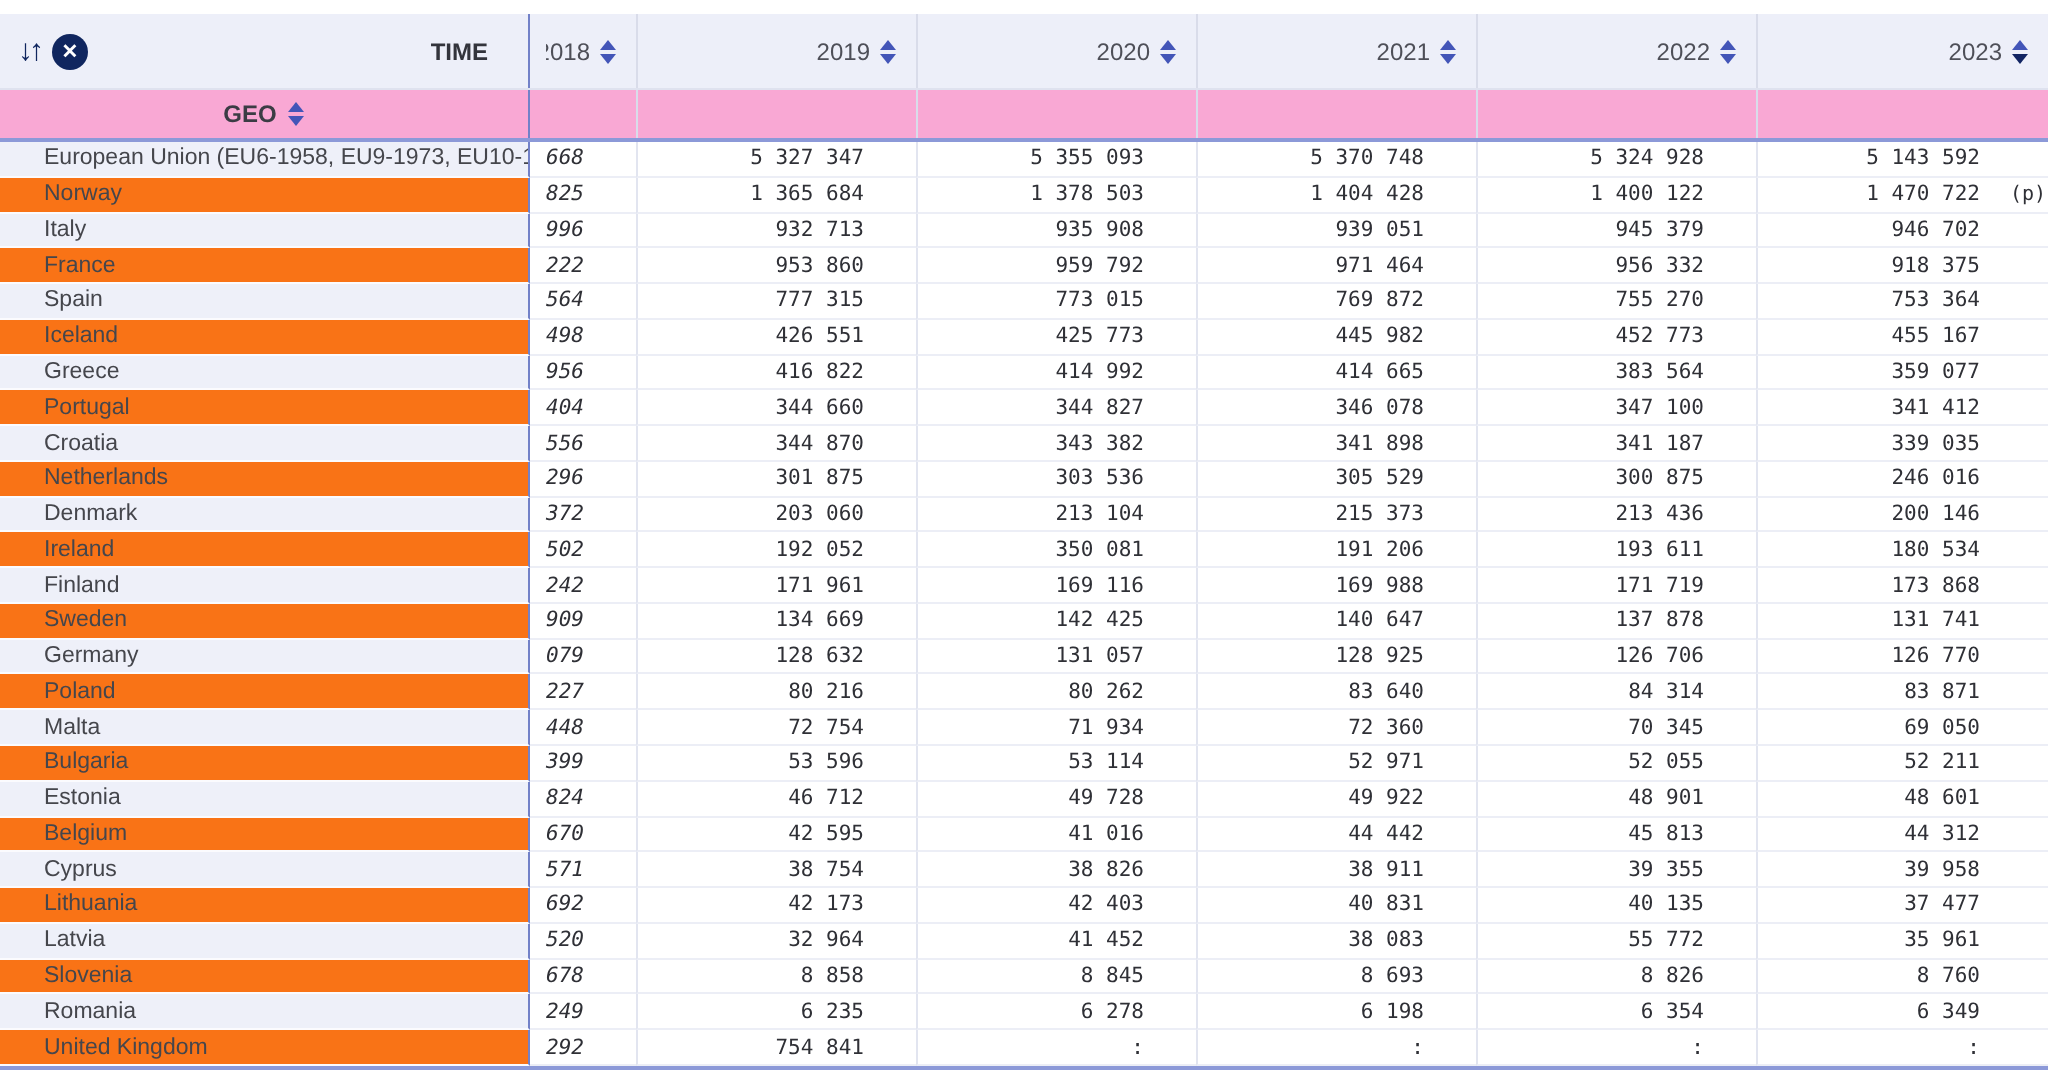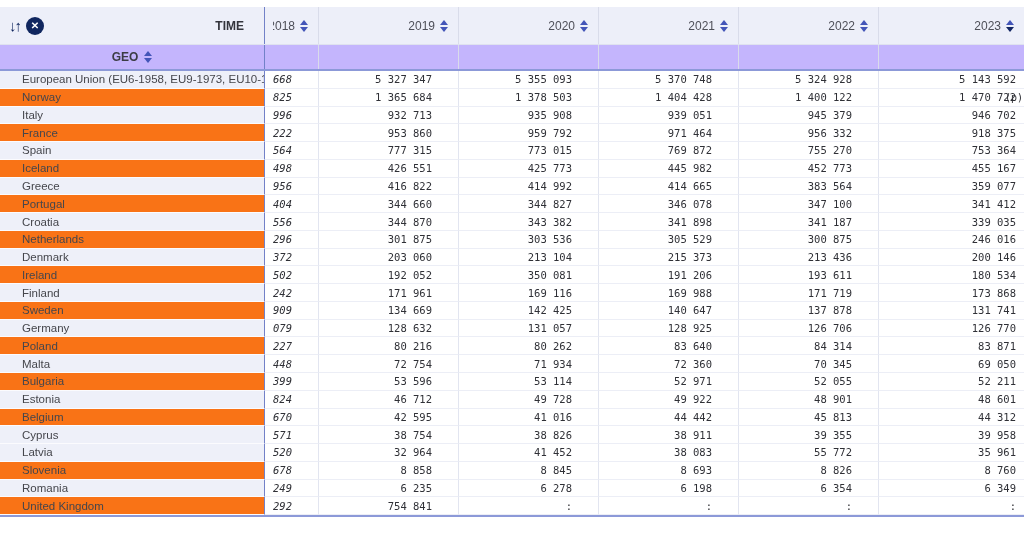--- a/index.html
+++ b/index.html
@@ -22,21 +22,21 @@
   .time-label{margin-left:auto;font-size:12px;font-weight:700;color:#33343c;}
 
   .h-y{width:140px;display:flex;align-items:center;justify-content:flex-end;gap:5px;
        padding-right:10px;border-left:1px solid #d9dcea;font-size:12px;color:#4e4f58;
        box-sizing:border-box;cursor:pointer;}
   .h-y0{width:53px;border-left:none;}
   .h-ylast{flex:1;}
   .yclip{display:inline-block;width:22px;overflow:hidden;direction:rtl;white-space:nowrap;}
 
   
-  .hrow2{display:flex;height:24px;background:#c4b5fd;border-bottom:2px solid #8c99d8;}
+  .hrow2{display:flex;height:24px;background:#f9a8d4;border-bottom:2px solid #8c99d8;}
   .h-geo2{width:265px;display:flex;align-items:center;justify-content:center;gap:6px;
           border-right:1px solid #7281c8;font-size:12px;font-weight:700;color:#3b3c44;
           cursor:pointer;}
   .h-e{box-sizing:border-box;border-left:1px solid #d9dcea;}
   .h-e0{width:53px;border-left:none;}
   .h-e140{width:140px;}
   .h-elast{flex:1;}
 
   
   .arrows{display:inline-flex;flex-direction:column;gap:2px;}
@@ -52,21 +52,21 @@
   .name-cell{width:265px;padding-left:22px;background:#eef0f9;border-right:1px solid #7281c8;
              border-bottom:1px solid #fbfbfe;font-size:11.5px;color:#45464c;
              white-space:nowrap;overflow:hidden;}
   .row.even .name-cell{background:#f97316;}
   .val-cell{justify-content:flex-end;font-family:"DejaVu Sans Mono",monospace;
             font-size:10.5px;color:#2f3036;background:#ffffff;
             border-left:1px solid #e2e5f0;border-bottom:1px solid #eceef6;
             padding-right:26px;position:relative;white-space:nowrap;overflow:hidden;}
   .val-2018{width:53px;border-left:none;font-style:italic;}
   .val-y{width:140px;}
-  .val-last{flex:1;padding-right:8px;}
+  .val-last{flex:1;padding-right:34px;}
   .flag{position:absolute;right:1px;font-size:10px;color:#2f3036;}
 </style>
 </head>
 <body>
 
 <div class="table">
 
   <div class="hrow1">
     <div class="cell h-geo1">
       <div class="toolbar-icons">
@@ -615,20 +615,43 @@
         <div class="cell val-cell val-y">
           <span>38 911</span>
         </div>
         <div class="cell val-cell val-y">
           <span>39 355</span>
         </div>
         <div class="cell val-cell val-y val-last">
           <span>39 958</span>
         </div>
       </div>
+      <div class="row even">
+        <div class="cell name-cell">
+          <span>Lithuania</span>
+        </div>
+        <div class="cell val-cell val-2018">
+          <span>692</span>
+        </div>
+        <div class="cell val-cell val-y">
+          <span>42 173</span>
+        </div>
+        <div class="cell val-cell val-y">
+          <span>42 403</span>
+        </div>
+        <div class="cell val-cell val-y">
+          <span>40 831</span>
+        </div>
+        <div class="cell val-cell val-y">
+          <span>40 135</span>
+        </div>
+        <div class="cell val-cell val-y val-last">
+          <span>37 477</span>
+        </div>
+      </div>
       <div class="row">
         <div class="cell name-cell">
           <span>Latvia</span>
         </div>
         <div class="cell val-cell val-2018">
           <span>520</span>
         </div>
         <div class="cell val-cell val-y">
           <span>32 964</span>
         </div>

